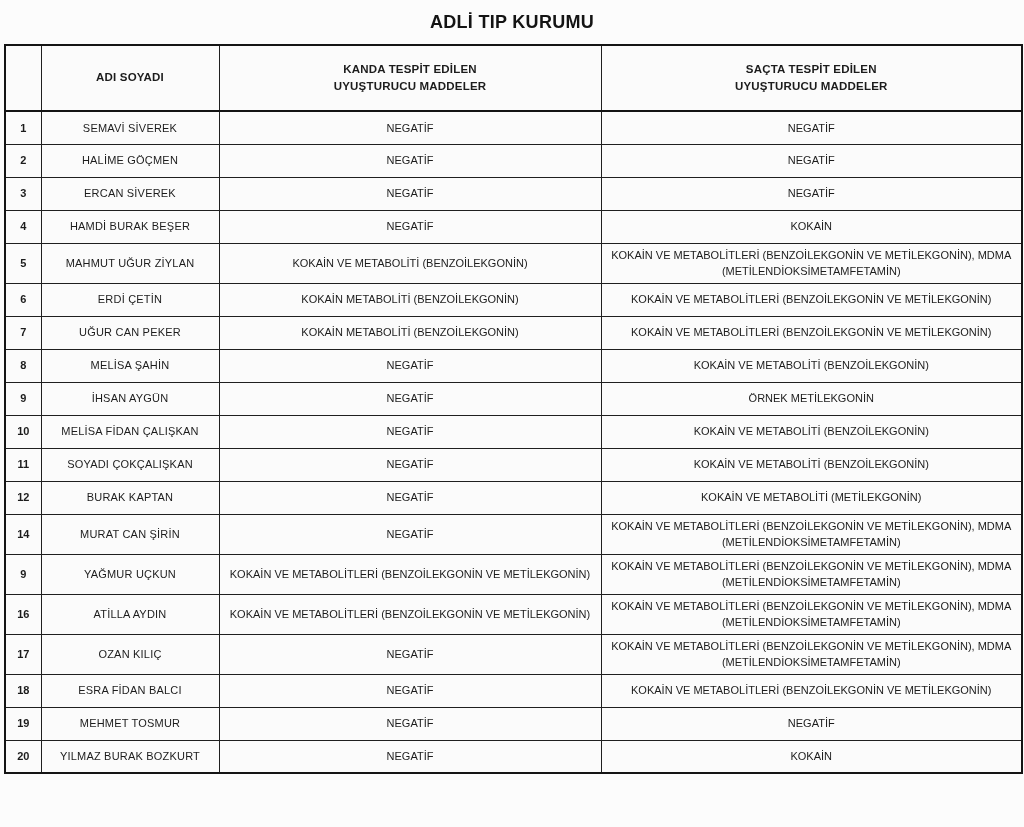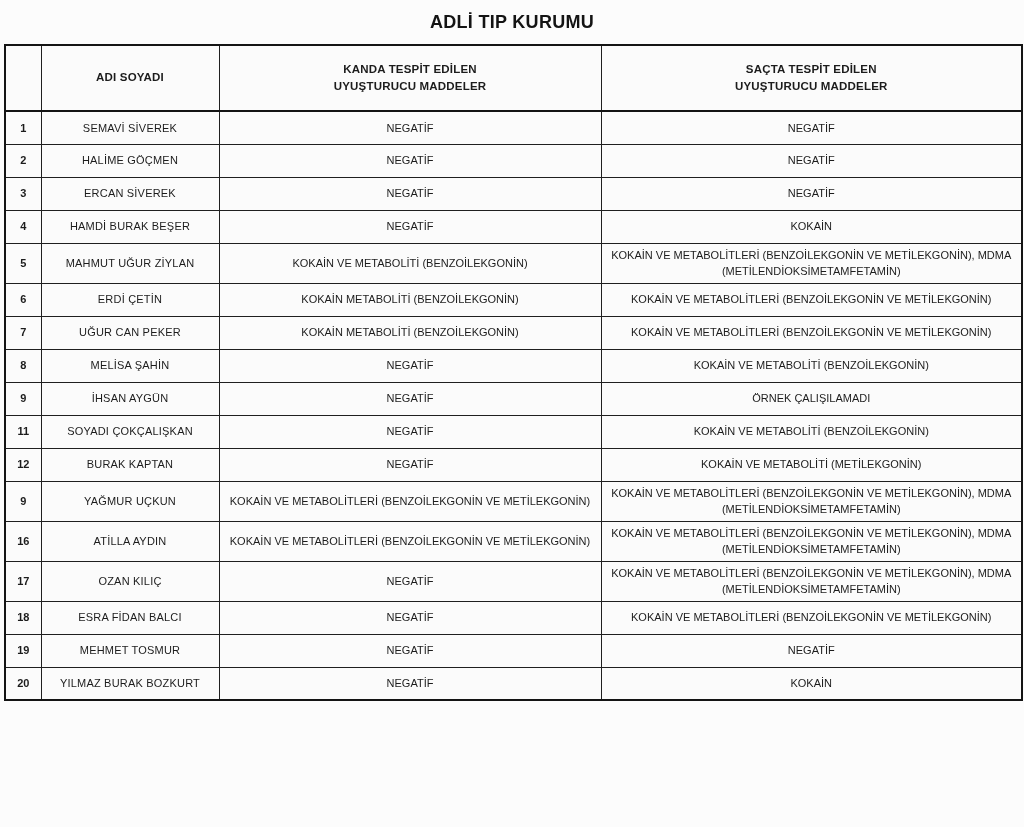--- a/index.html
+++ b/index.html
@@ -138,39 +138,51 @@
     <td class="c-no">8</td>
     <td class="c-name">MELİSA ŞAHİN</td>
     <td class="c-blood">NEGATİF</td>
     <td class="c-hair">KOKAİN VE METABOLİTİ (BENZOİLEKGONİN)</td>
   </tr>
 
   <tr>
     <td class="c-no">9</td>
     <td class="c-name">İHSAN AYGÜN</td>
     <td class="c-blood">NEGATİF</td>
-    <td class="c-hair">ÖRNEK ÇALIŞILAMADI</td>
-  </tr>
-
+    <td class="c-hair">ÖRNEK METİLEKGONİN</td>
+  </tr>
+
+  <tr>
+    <td class="c-no">10</td>
+    <td class="c-name">MELİSA FİDAN ÇALIŞKAN</td>
+    <td class="c-blood">NEGATİF</td>
+    <td class="c-hair">KOKAİN VE METABOLİTİ (BENZOİLEKGONİN)</td>
+  </tr>
 
   <tr>
     <td class="c-no">11</td>
     <td class="c-name">SOYADI ÇOKÇALIŞKAN</td>
     <td class="c-blood">NEGATİF</td>
     <td class="c-hair">KOKAİN VE METABOLİTİ (BENZOİLEKGONİN)</td>
   </tr>
 
   <tr>
     <td class="c-no">12</td>
     <td class="c-name">BURAK KAPTAN</td>
     <td class="c-blood">NEGATİF</td>
     <td class="c-hair">KOKAİN VE METABOLİTİ (METİLEKGONİN)</td>
   </tr>
 
 
+  <tr>
+    <td class="c-no">14</td>
+    <td class="c-name">MURAT CAN ŞİRİN</td>
+    <td class="c-blood">NEGATİF</td>
+    <td class="c-hair">KOKAİN VE METABOLİTLERİ (BENZOİLEKGONİN VE METİLEKGONİN), MDMA (METİLENDİOKSİMETAMFETAMİN)</td>
+  </tr>
 
   <tr>
     <td class="c-no">9</td>
     <td class="c-name">YAĞMUR UÇKUN</td>
     <td class="c-blood">KOKAİN VE METABOLİTLERİ (BENZOİLEKGONİN VE METİLEKGONİN)</td>
     <td class="c-hair">KOKAİN VE METABOLİTLERİ (BENZOİLEKGONİN VE METİLEKGONİN), MDMA (METİLENDİOKSİMETAMFETAMİN)</td>
   </tr>
 
   <tr>
     <td class="c-no">16</td>

